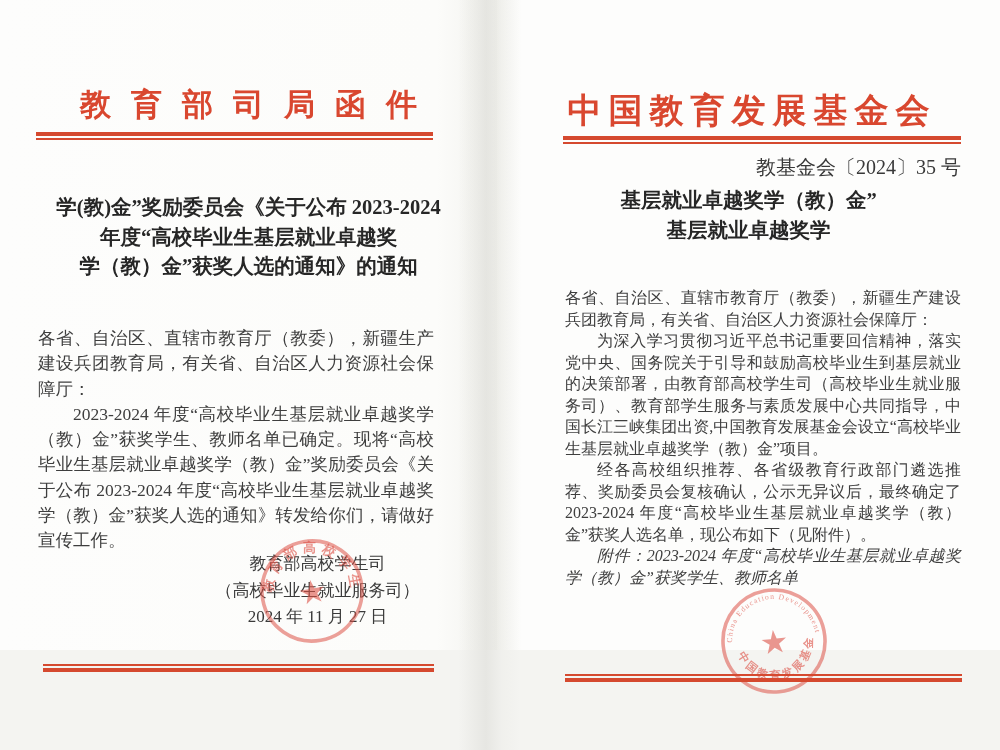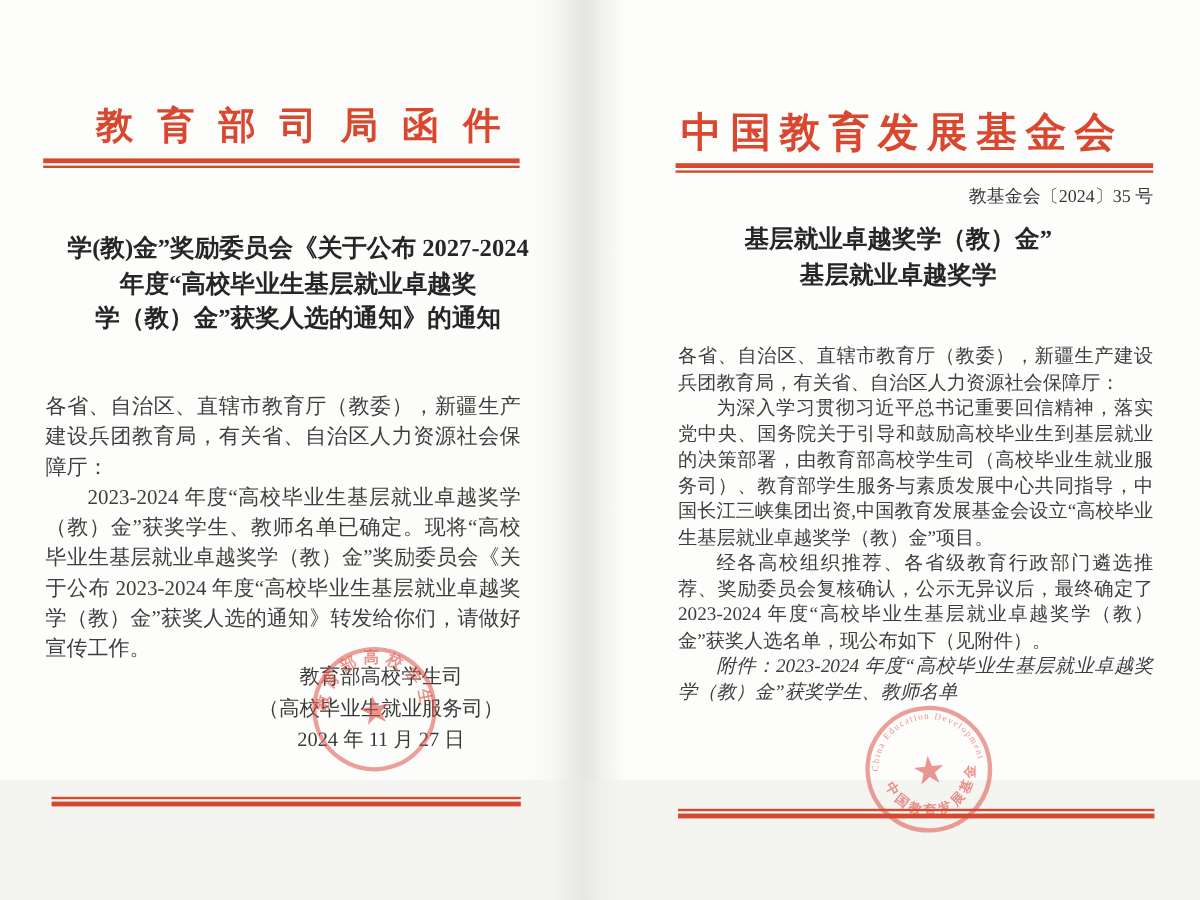--- a/index.html
+++ b/index.html
@@ -20,21 +20,21 @@
   .rule .thick{height:4px;background:#d5492f;}
   .rule .thin{height:2px;background:#d5492f;margin-top:2px;}
   .rule.flip .thick{height:2px;}
   .rule.flip .thin{height:4px;}
   .doc-title{position:absolute;width:100%;text-align:center;font-weight:bold;color:#262626;font-size:20.5px;line-height:29.5px;}
   .doc-body{position:absolute;color:#3e3e3e;text-align:justify;}
   .doc-body p{margin:0;}
   .doc-body p.indent{text-indent:2em;}
   .page.left .doc-body{left:38px;top:326px;width:396px;font-size:17.5px;line-height:25.3px;}
   .page.right .doc-body{left:68px;top:287px;width:396px;font-size:16px;line-height:21.5px;}
-  .doc-number{position:absolute;top:154px;left:68px;width:396px;text-align:right;font-size:15px;color:#383838;}
+  .doc-number{position:absolute;top:154px;left:68px;width:396px;text-align:right;font-size:20px;color:#383838;}
   .attachment{margin-top:9px;font-style:italic;}
   .signature{position:absolute;text-align:center;color:#3a3a3a;}
   .page.left .signature{top:551px;left:125px;width:385px;font-size:17px;line-height:26.5px;}
   .page.right .signature{top:607px;left:68px;width:396px;font-size:16px;line-height:23px;}
   .seal{position:absolute;pointer-events:none;}
   .seal-ring{fill:none;stroke:#dd5247;stroke-width:3.6px;opacity:0.55;}
   .seal-arc{fill:#dd5247;opacity:0.62;font-weight:bold;}
   .seal-star{fill:#dd5247;opacity:0.6;font-family:"DejaVu Sans",sans-serif;text-anchor:middle;}
   .seal.left-seal{left:257px;top:536px;transform:rotate(-10deg);}
   .seal.right-seal{left:221px;top:585px;transform:rotate(-6deg);}
@@ -47,21 +47,21 @@
 
 <div id="stage">
 
   <div class="page left">
     <div class="doc-header">教育部司局函件</div>
     <div class="rule" style="top:132px;left:36px;width:397px;">
       <div class="thick"></div>
       <div class="thin"></div>
     </div>
     <div class="doc-title" style="top:193px;">
-      <div>学(教)金”奖励委员会《关于公布 2027-2024</div>
+      <div>学(教)金”奖励委员会《关于公布 2023-2024</div>
       <div>年度“高校毕业生基层就业卓越奖</div>
       <div>学（教）金”获奖人选的通知》的通知</div>
     </div>
     <div class="doc-body">
       <p>各省、自治区、直辖市教育厅（教委），新疆生产建设兵团教育局，有关省、自治区人力资源社会保障厅：</p>
       <p class="indent">2023-2024 年度“高校毕业生基层就业卓越奖学（教）金”获奖学生、教师名单已确定。现将“高校毕业生基层就业卓越奖学（教）金”奖励委员会《关于公布 2023-2024 年度“高校毕业生基层就业卓越奖学（教）金”获奖人选的通知》转发给你们，请做好宣传工作。</p>
     </div>
     <div class="signature">
       <div>教育部高校学生司</div>
       <div>（高校毕业生就业服务司）</div>

